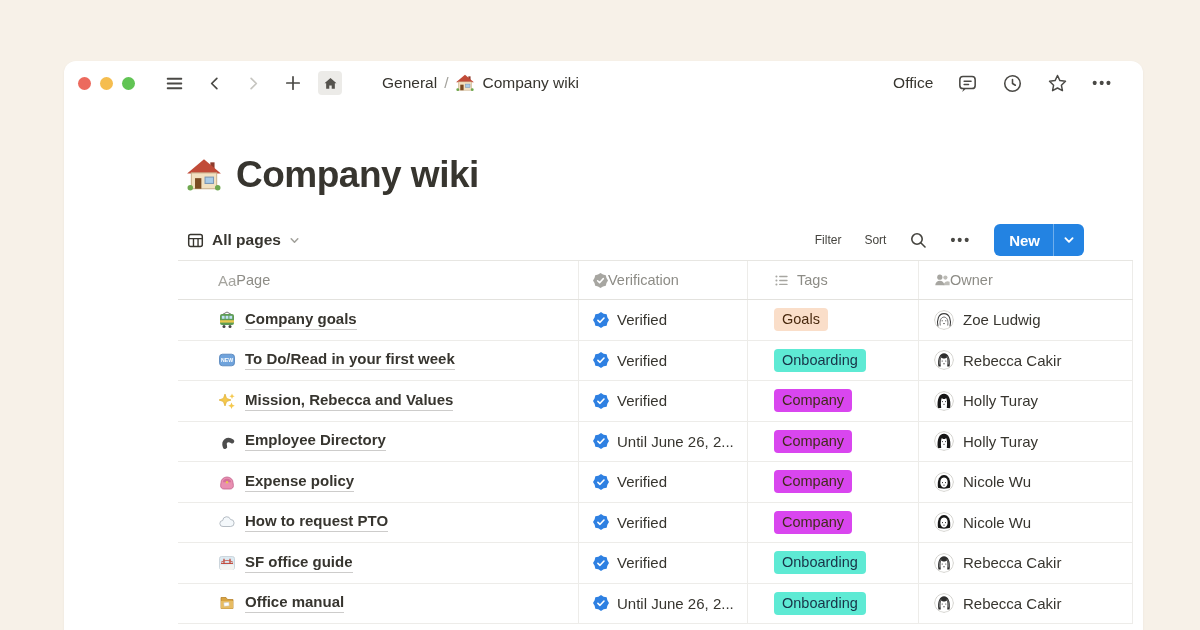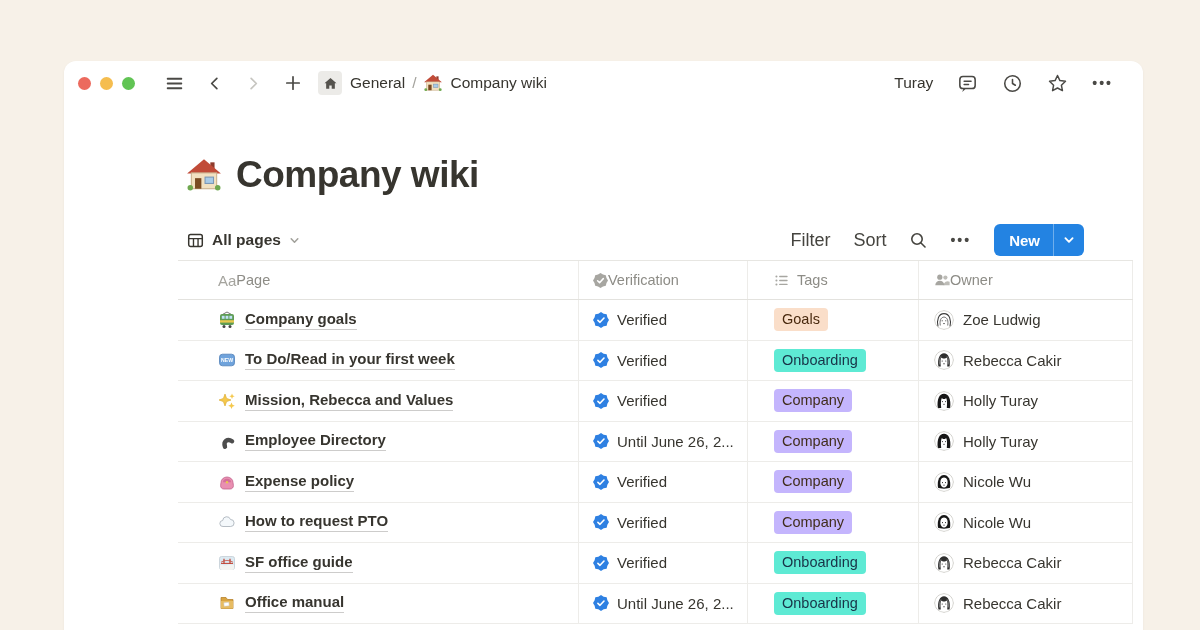--- a/index.html
+++ b/index.html
@@ -11,57 +11,57 @@
             box-shadow:0 1px 3px rgba(0,0,0,0.05); }
 
   
   .topbar { display:flex; align-items:center; height:44px; padding:0 30px 0 14px; }
   .lights { display:flex; gap:9px; margin-right:24px; }
   .light { width:13px; height:13px; border-radius:50%; }
   .light-close{ background:#EC6A5E; } .light-min{ background:#F5BD4F; } .light-zoom{ background:#61C454; }
   .tb-btn { display:flex; align-items:center; justify-content:center; height:28px; padding:0 6px; border-radius:4px; }
   .tb-group { display:flex; align-items:center; gap:10px; margin-right:10px; }
   .home-chip { background:#ECEBE8; border-radius:4px; width:24px; height:24px; display:flex; align-items:center; justify-content:center; margin-right:8px; }
-  .crumb { font-size:15.5px; color:#37352F; display:flex; align-items:center; gap:7px; }
+  .crumb { font-size:15.5px; color:#37352F; display:flex; align-items:center; gap:7px;margin-left:32px; }
   .crumb .sep { color:#A3A29C; }
   .crumb .house { display:flex; }
   .topbar-right { margin-left:auto; display:flex; align-items:center; gap:24px; }
   .share { font-size:15.5px; color:#37352F; }
   .dots { color:#4A4945; font-size:14px; letter-spacing:2px; font-weight:700; }
 
   
   .content { padding-left:114px; }
   .title-row { margin-top:46px; height:48px; display:flex; align-items:center; gap:13px; padding-left:7px; }
   .page-title { font-size:37px; font-weight:700; letter-spacing:-0.5px; color:#37352F; }
 
   .toolbar { margin-top:21px; height:40px; width:955px; display:flex; align-items:center; }
   .view-tab { display:flex; align-items:center; gap:8px; padding-left:9px; font-size:15.5px; font-weight:700; color:#37352F; }
   .toolbar-right { margin-left:auto; margin-right:49px; display:flex; align-items:center; gap:23px; }
-  .tb-text { font-size:18px; color:#45443F; }
+  .tb-text { font-size:12px; color:#45443F; }
   .new-btn { display:flex; align-items:center; background:#2383E2; border-radius:6px; height:32px; color:#fff; overflow:hidden; }
   .new-label { font-size:15px; font-weight:700; padding:0 13px 0 15px; }
   .new-split { width:1px; height:32px; background:rgba(255,255,255,0.35); }
   .new-chev { padding:0 9px; display:flex; align-items:center; }
 
   
   .db-table { width:955px; }
   .thead { display:flex; align-items:center; height:40px; border-top:1px solid #E7E6E2; border-bottom:1px solid #E3E2DE;
            color:#8D8C86; font-size:14.5px; }
   .trow { display:flex; align-items:center; height:40.5px; border-bottom:1px solid #EDECE9; font-size:15px; }
   .c1 { width:400px; padding-left:40px; display:flex; align-items:center; gap:9px; height:100%; }
   .c2 { width:169px; padding-left:14px; display:flex; align-items:center; gap:8px; height:100%; border-left:1px solid #EDECE9; }
   .c3 { width:171px; padding-left:26px; display:flex; align-items:center; height:100%; border-left:1px solid #EDECE9; }
   .c4 { width:215px; padding-left:15px; display:flex; align-items:center; gap:9px; height:100%; border-left:1px solid #EDECE9; border-right:1px solid #EDECE9; }
   .hcell { gap:0; }
   .aa { font-size:15px; color:#A5A49E; font-weight:400; }
   .page-link { font-weight:600; color:#37352F; border-bottom:1px solid rgba(55,53,47,0.25); padding-bottom:1px; line-height:1.2; }
   .verif-text { color:#37352F; white-space:nowrap; }
   .chip { display:inline-block; padding:2px 8px 3px; border-radius:4px; font-size:14.5px; line-height:18px; }
   .chip-orange { background:#FADEC9; color:#49290E; }
-  .chip-yellow { background:#c4b5fd; color:#402C1B; }
+  .chip-yellow { background:#d946ef; color:#402C1B; }
   .chip-blue   { background:#5eead4; color:#183347; }
   .avatar { width:20px; height:20px; border-radius:50%; overflow:hidden; flex:none; display:flex; }
   .owner-name { color:#37352F; white-space:nowrap; }
   .ricon { width:18px; height:18px; flex:none; display:flex; }
   svg { display:block; }
 </style>
 </head>
 <body>
 
 <div class="window">
@@ -113,21 +113,21 @@
           <rect x="9.5" y="21" width="6" height="10" fill="#7A4A21"></rect>
           <rect x="19" y="20" width="8" height="6" fill="#A8CBE8" stroke="#7A97B5"></rect>
           <circle cx="5" cy="30" r="2.6" fill="#6FA84F"></circle>
             <circle cx="31" cy="30" r="2.6" fill="#6FA84F"></circle>
         </svg>
       </span>
       <span>Company wiki</span>
     </div>
 
     <div class="topbar-right">
-      <span class="share">Turay</span>
+      <span class="share">Office</span>
       <span>
         <svg width="21" height="21" viewBox="0 0 20 20">
           <rect x="2.7" y="3.4" width="14.6" height="11.4" rx="3" fill="none" stroke="#4A4945" stroke-width="1.5"></rect>
           <path d="M6.8 7.9h6.6M6.8 10.9h4.2" stroke="#4A4945" stroke-width="1.4" stroke-linecap="round"></path>
           <path d="M6.2 14.6 5 18l3.6-3.2Z" fill="#4A4945"></path>
         </svg>
       </span>
       <span>
         <svg width="21" height="21" viewBox="0 0 20 20">
           <circle cx="10" cy="10" r="7.4" fill="none" stroke="#4A4945" stroke-width="1.5"></circle>

